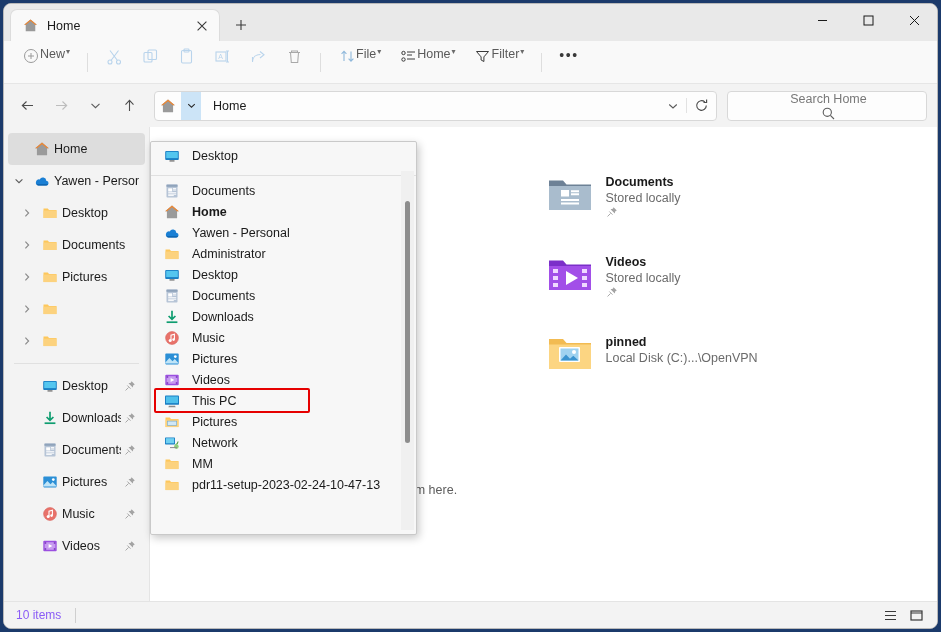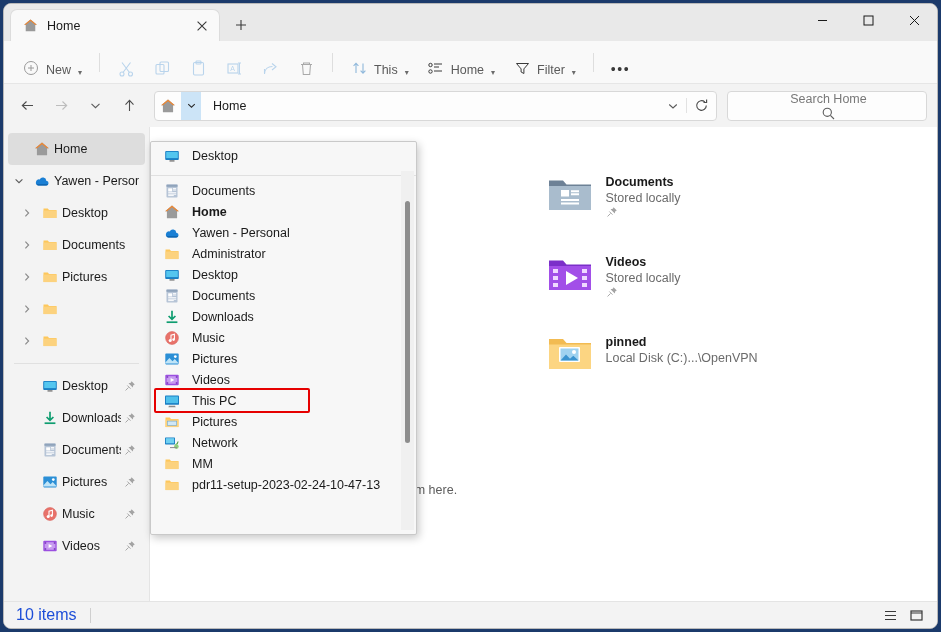--- a/index.html
+++ b/index.html
@@ -78,22 +78,21 @@
     height: 43px;
     background: #f9f9f9;
     display: flex; align-items: center;
     padding: 0 10px;
     gap: 2px;
     border-bottom: 1px solid #e6e6e6;
     flex: none;
   }
   .tb-btn {
     height: 30px;
-    display: flex; align-items: flex-end;
-    gap: 6px;
+    display: flex; align-items: flex-start;
     padding: 0 8px;
     border-radius: 4px;
     color: #5a5a5a;
     font-size: 12.5px;
     white-space: nowrap;
   }
   .tb-icon { display:flex; align-items:center; justify-content:center; width: 18px; height: 18px; }
   .tb-sep { width: 1px; height: 19px; background: #dedede; margin: 0 7px; }
   .chev { font-size: 8px; color: #6b6b6b; margin-left: 1px; }
   .tb-dots { letter-spacing: 1.5px; font-size: 14px; color:#3a3a3a; }
@@ -238,21 +237,21 @@
 
   
   .statusbar {
     height: 27px;
     background: #f3f3f3;
     border-top: 1px solid #e4e4e4;
     display: flex; align-items: center;
     padding: 0 8px 0 12px;
     flex: none;
   }
-  .sb-text { font-size: 16px; color: #1d4ed8; }
+  .sb-text { font-size: 12px; color: #8b5cf6; }
   .sb-div { width: 1px; height: 15px; background: #cfcfcf; margin-left: 14px; }
   .sb-spacer { flex: 1; }
   .sb-btn {
     width: 26px; height: 22px; border-radius: 3px;
     display:flex; align-items:center; justify-content:center;
     color: #3a3a3a;
   }
 
   
   .dropdown {
@@ -416,21 +415,21 @@
       </span>
     </div>
     <div class="tb-sep"></div>
     <div class="tb-btn">
       <span class="tb-icon">
         <svg width="17" height="17" viewBox="0 0 17 17">
               <path d="M5 13V3.5 M2.6 5.8 5 3.2 7.4 5.8" stroke="#8fb8db" stroke-width="1.1" fill="none"></path>
               <path d="M12 3.5V13 M9.6 10.6 12 13.2 14.4 10.6" stroke="#8fb8db" stroke-width="1.1" fill="none"></path>
             </svg>
       </span>
-      <span>This</span>
+      <span>File</span>
       <span class="chev">▾</span>
     </div>
     <div class="tb-btn">
       <span class="tb-icon">
         <svg width="17" height="17" viewBox="0 0 17 17">
               <circle cx="3.5" cy="5" r="1.7" stroke="#3a3a3a" stroke-width="1" fill="none"></circle>
               <circle cx="3.5" cy="11.5" r="1.7" stroke="#3a3a3a" stroke-width="1" fill="none"></circle>
               <path d="M7 4h8 M7 7h5 M7 11h8" stroke="#3a3a3a" stroke-width="1" fill="none"></path>
             </svg>
       </span>

